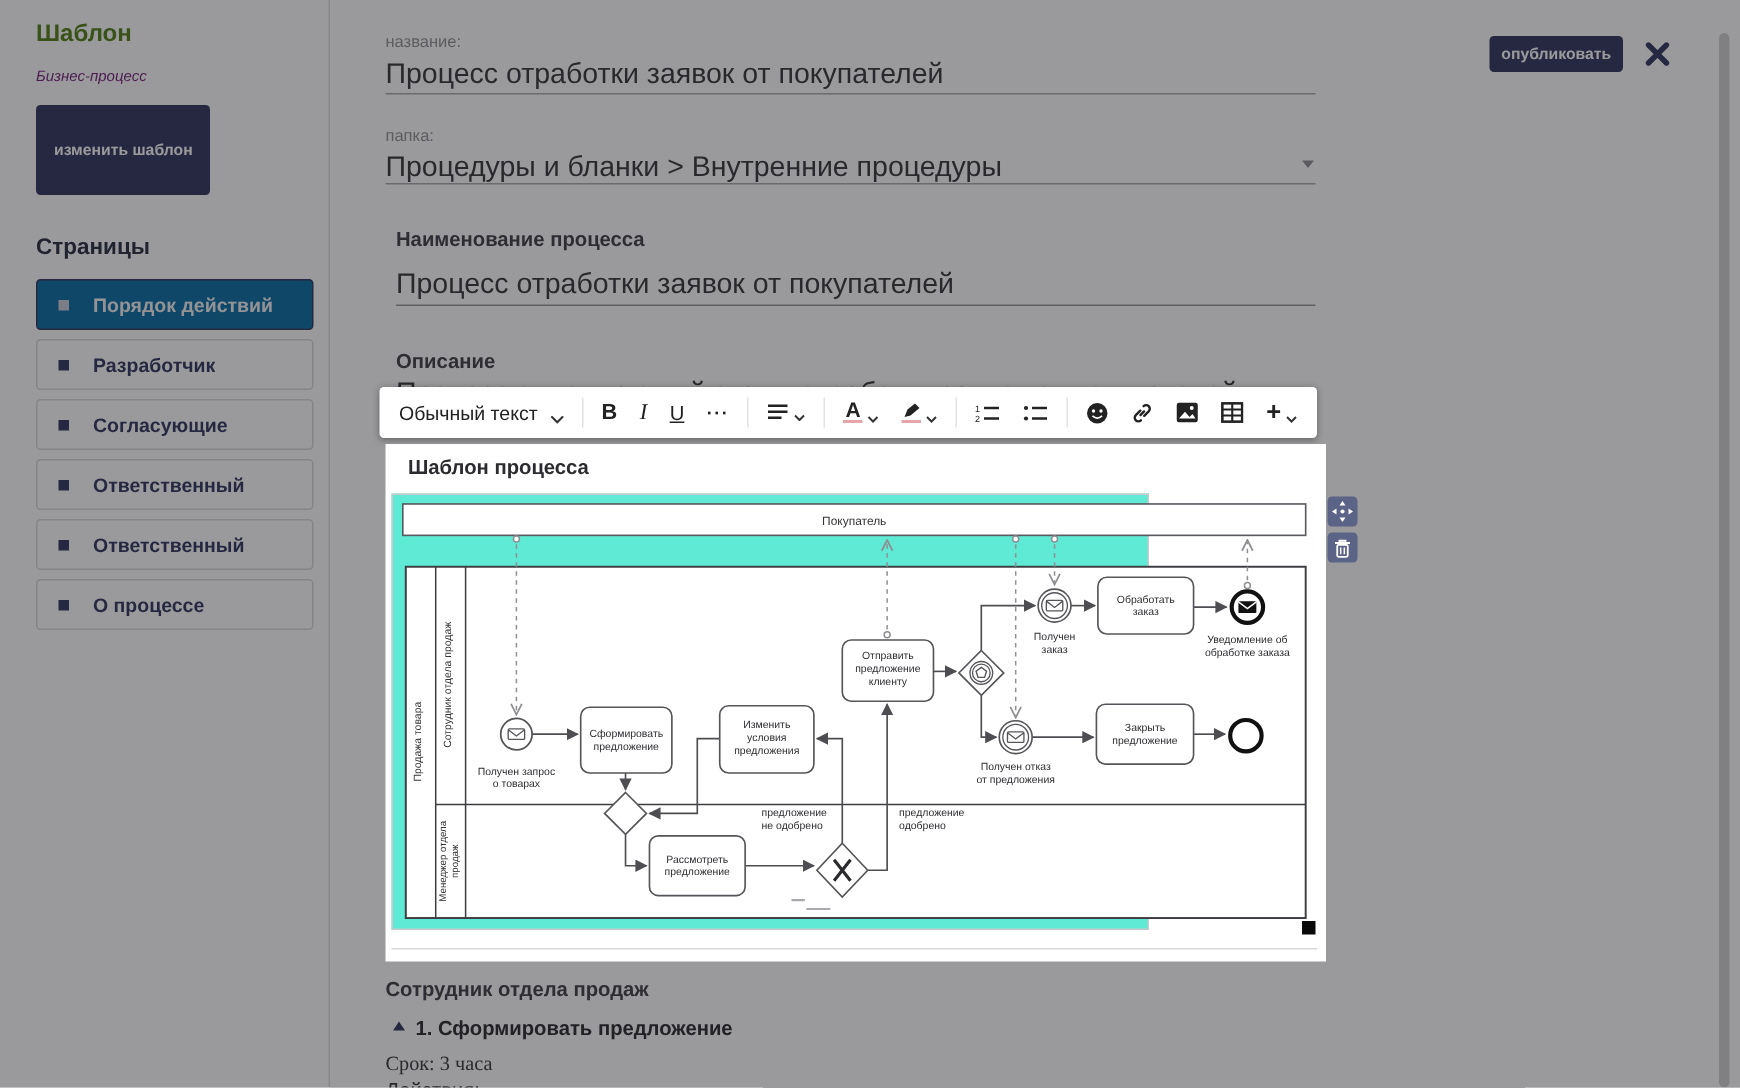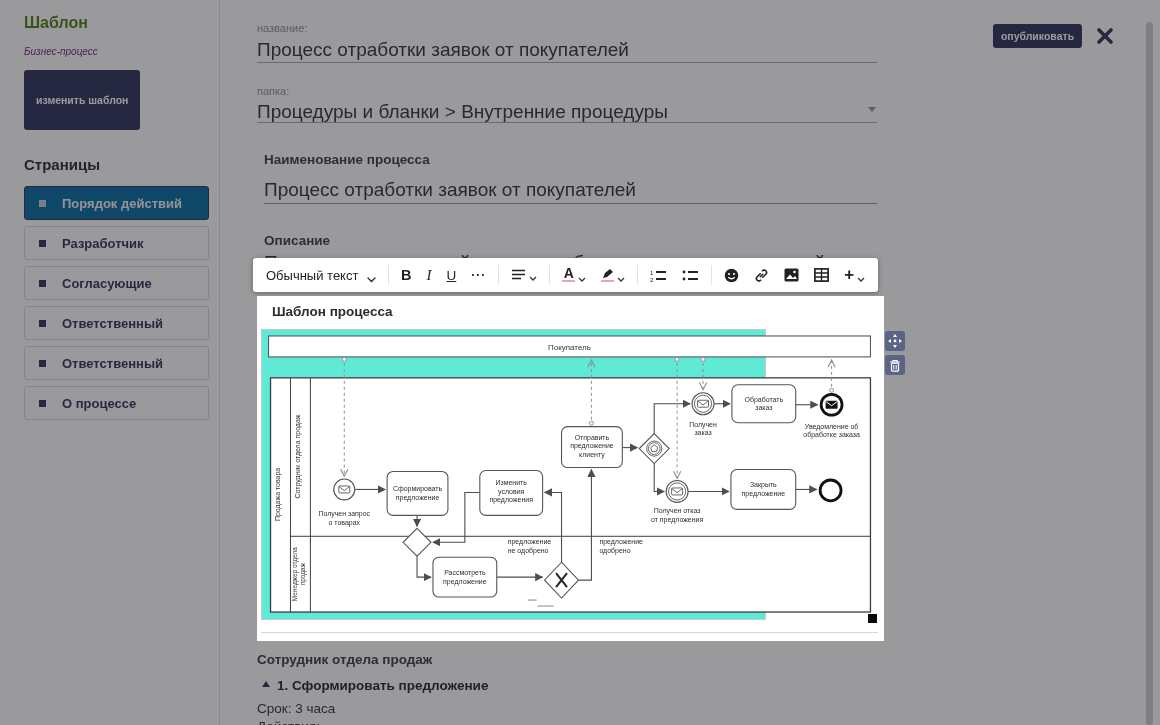--- a/index.html
+++ b/index.html
@@ -112,21 +112,21 @@
   <div class="abs h2" style="left:44px; top:152px;">Наименование процесса</div>
   <div class="abs f-value" style="left:44px; top:179px;">Процесс отработки заявок от покупателей</div>
   <div class="abs f-line" style="left:44px; top:203px; width:613px; background:#97979b;"></div>
 
   <div class="abs h2" style="left:44px; top:233px;">Описание</div>
   <div class="abs f-value" style="left:44px; top:252px;">Процесс описывающий этапы отработки заявок от покупателей</div>
 
   <div class="abs h2" style="left:37px; top:652px;">Сотрудник отдела продаж</div>
   <div class="abs tri-up" style="left:42px; top:681px;"></div>
   <div class="abs h2" style="left:57px; top:678px; color:#232328;">1. Сформировать предложение</div>
-  <div class="abs" style="left:37px; top:701px; font-size:13.5px; color:#323236;">Срок: 3 часа</div>
+  <div class="abs" style="left:37px; top:701px; font-size:13.5px; color:#323236;font-family:Liberation Serif, serif;">Срок: 3 часа</div>
   <div class="abs" style="left:37px; top:719px; font-size:13.5px; color:#323236;">Действия:</div>
 </div>
 
 <button class="publish-btn">опубликовать</button>
 <div class="close-x">
   <svg width="20" height="20" viewBox="0 0 20 20">
       <path d="M4 4 L16 16 M16 4 L4 16" stroke="currentColor" stroke-width="3.6" stroke-linecap="round"></path>
     </svg>
 </div>
 <div class="scrollbar"></div>

